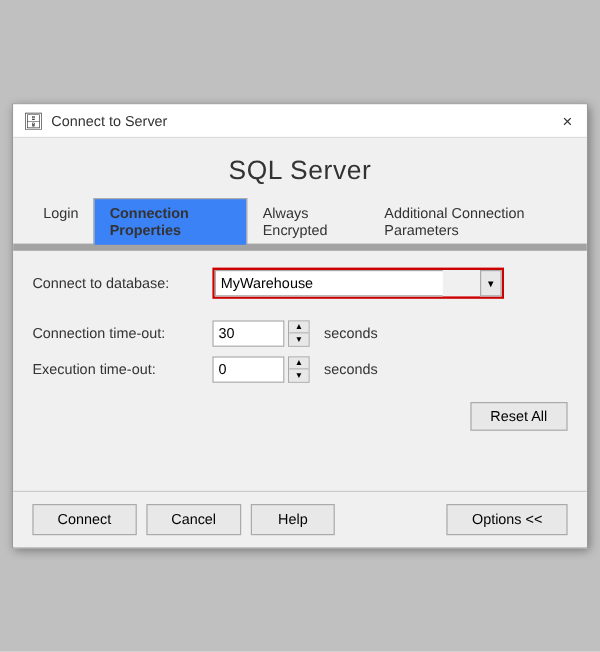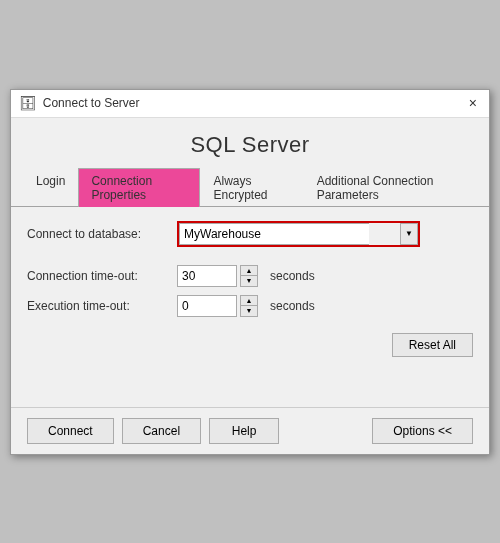--- a/index.html
+++ b/index.html
@@ -47,40 +47,40 @@
     .app-title {
       text-align: center;
       font-size: 22px;
       font-weight: 300;
       color: #333;
       padding: 14px 0 10px 0;
       letter-spacing: 0.5px;
     }
     .tabs {
       display: flex;
-      border-bottom: 1px solid #a3a3a3;
+      border-bottom: 6px solid #a3a3a3;
       padding: 0 12px;
       gap: 0;
       justify-content: flex-end;
     }
     .tab {
       padding: 5px 12px;
       cursor: pointer;
       font-size: 12px;
       color: #333;
       border: 1px solid transparent;
       border-bottom: none;
       margin-bottom: -1px;
       background: transparent;
     }
     .tab.active {
-      background: #ec4899;
+      background: #3b82f6;
       border-color: #aaa;
       border-bottom-color: #f0f0f0;
-      font-weight: 400;
+      font-weight: 700;
     }
     .content {
       padding: 14px 16px 14px 16px;
     }
     .content-desc {
       font-size: 12px;
       color: #333;
       margin-bottom: 14px;
     }
     .form-row {

